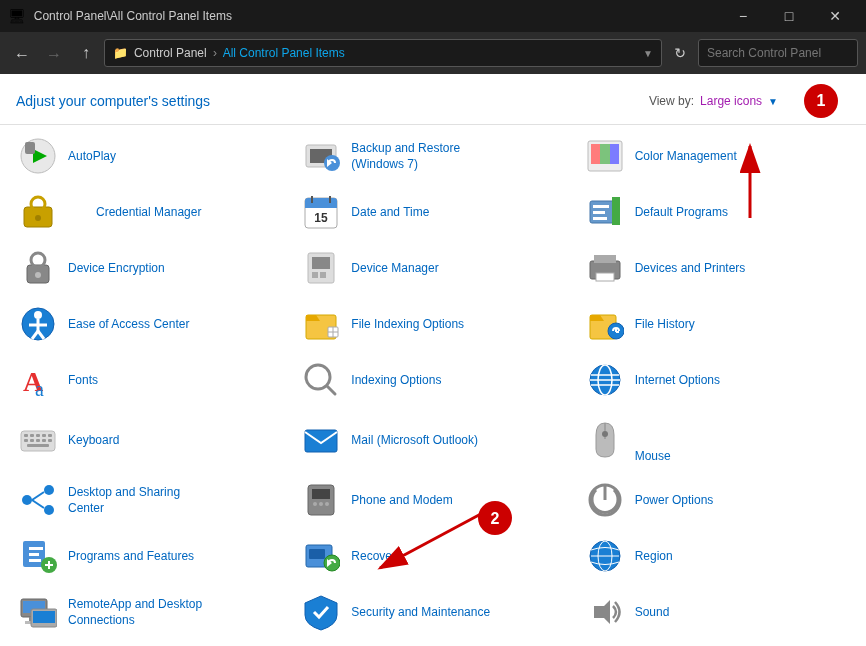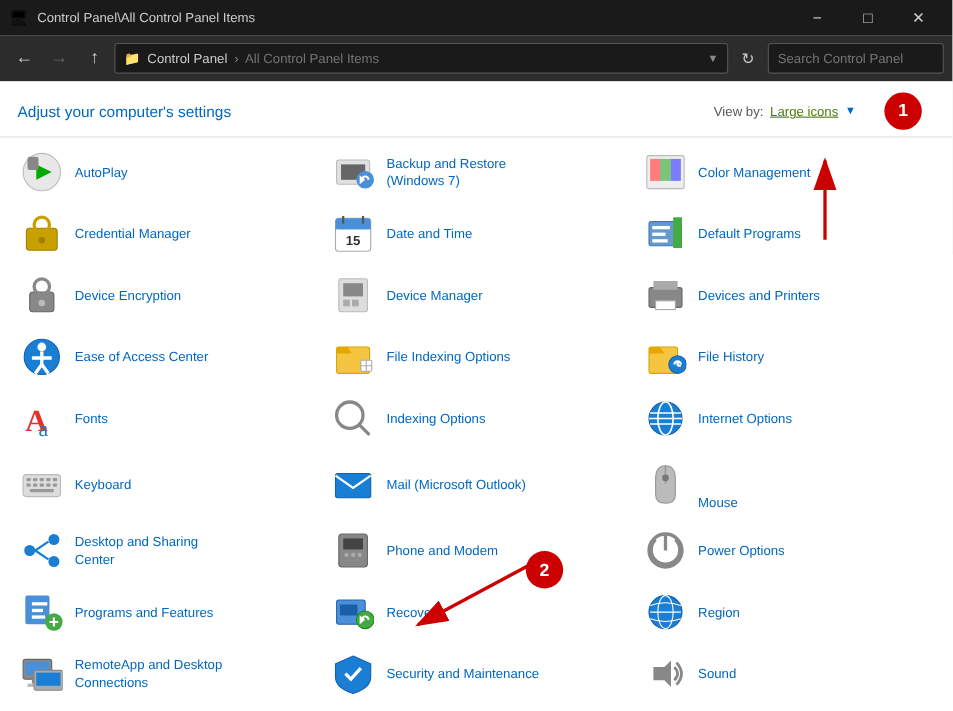--- a/index.html
+++ b/index.html
@@ -98,21 +98,21 @@
       font-weight: 400;
     }
     .view-by {
       display: flex;
       align-items: center;
       gap: 6px;
       font-size: 12px;
       color: #333;
     }
     .view-by-label { color: #555; }
-    .view-by-value { color: #4d7c0f; cursor: pointer; text-decoration: underline; }
+    .view-by-value { color: #a21caf; cursor: pointer; }
     .view-by-arrow { font-size: 10px; color: #0067c0; }
 
     
     .annotation-container {
       position: relative;
     }
 
     
     .items-grid {
       display: grid;
@@ -195,21 +195,21 @@
 
 <div class="address-bar">
   <button class="nav-btn">←</button>
   <button class="nav-btn disabled">→</button>
   <button class="nav-btn">↑</button>
   <div class="address-input-wrap">
     <span style="color:#4a9eff;font-size:12px;">📁</span>
     <span class="address-path">
       <span style="color:#ccc;">Control Panel</span>
       <span class="sep">›</span>
-      <span style="color:#737373;">All Control Panel Items</span>
+      <span style="color:#0ea5e9;">All Control Panel Items</span>
     </span>
     <span class="address-dropdown">▼</span>
   </div>
   <button class="refresh-btn" style="color:#ccc;">↻</button>
   <div class="search-wrap">
     <input type="text" placeholder="Search Control Panel" style="">
 
   </div>
 </div>
 
@@ -282,21 +282,21 @@
         <span class="cp-label" style="white-space: pre-line;">Color Management</span>
       </div>
       <div class="cp-item">
         <div class="cp-icon">
           <svg width="38" height="38" viewBox="0 0 38 38">
             <rect x="5" y="14" width="28" height="20" rx="3" fill="#c8a000" stroke="#a08000"></rect>
             <circle cx="19" cy="11" r="7" fill="none" stroke="#c8a000" stroke-width="3"></circle>
             <circle cx="19" cy="25" r="3" fill="#a08000"></circle>
           </svg>
         </div>
-        <span class="cp-label" style="white-space: pre-line;">Credential Manager</span>
+        <span class="cp-label" style="white-space: pre-line; margin-left: 28px;">Credential Manager</span>
       </div>
       <div class="cp-item">
         <div class="cp-icon">
           <svg width="38" height="38" viewBox="0 0 38 38">
             <rect x="3" y="5" width="32" height="30" rx="3" fill="white" stroke="#aaa"></rect>
             <rect x="3" y="5" width="32" height="10" rx="3" fill="#4a90d9"></rect>
             <rect x="3" y="12" width="32" height="3" fill="#4a90d9"></rect>
             <line x1="10" y1="3" x2="10" y2="10" stroke="#555" stroke-width="2"></line>
             <line x1="28" y1="3" x2="28" y2="10" stroke="#555" stroke-width="2"></line>
             <text x="19" y="29" text-anchor="middle" font-size="12" fill="#333" font-weight="bold">15</text>

